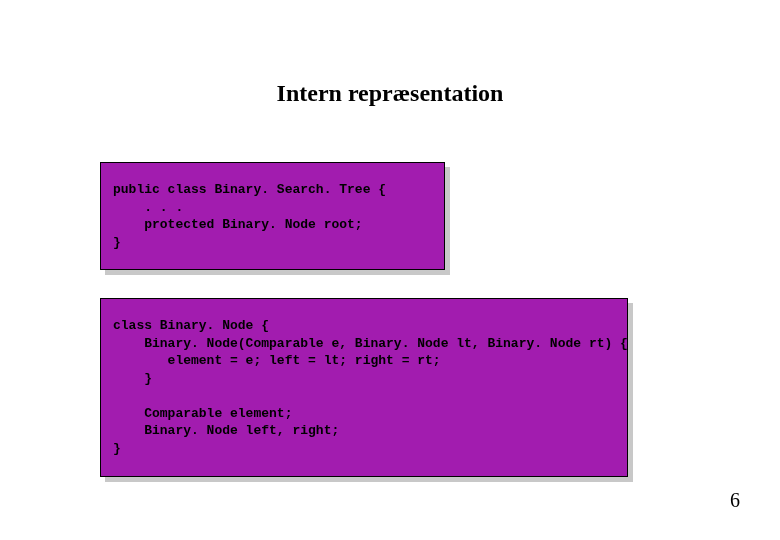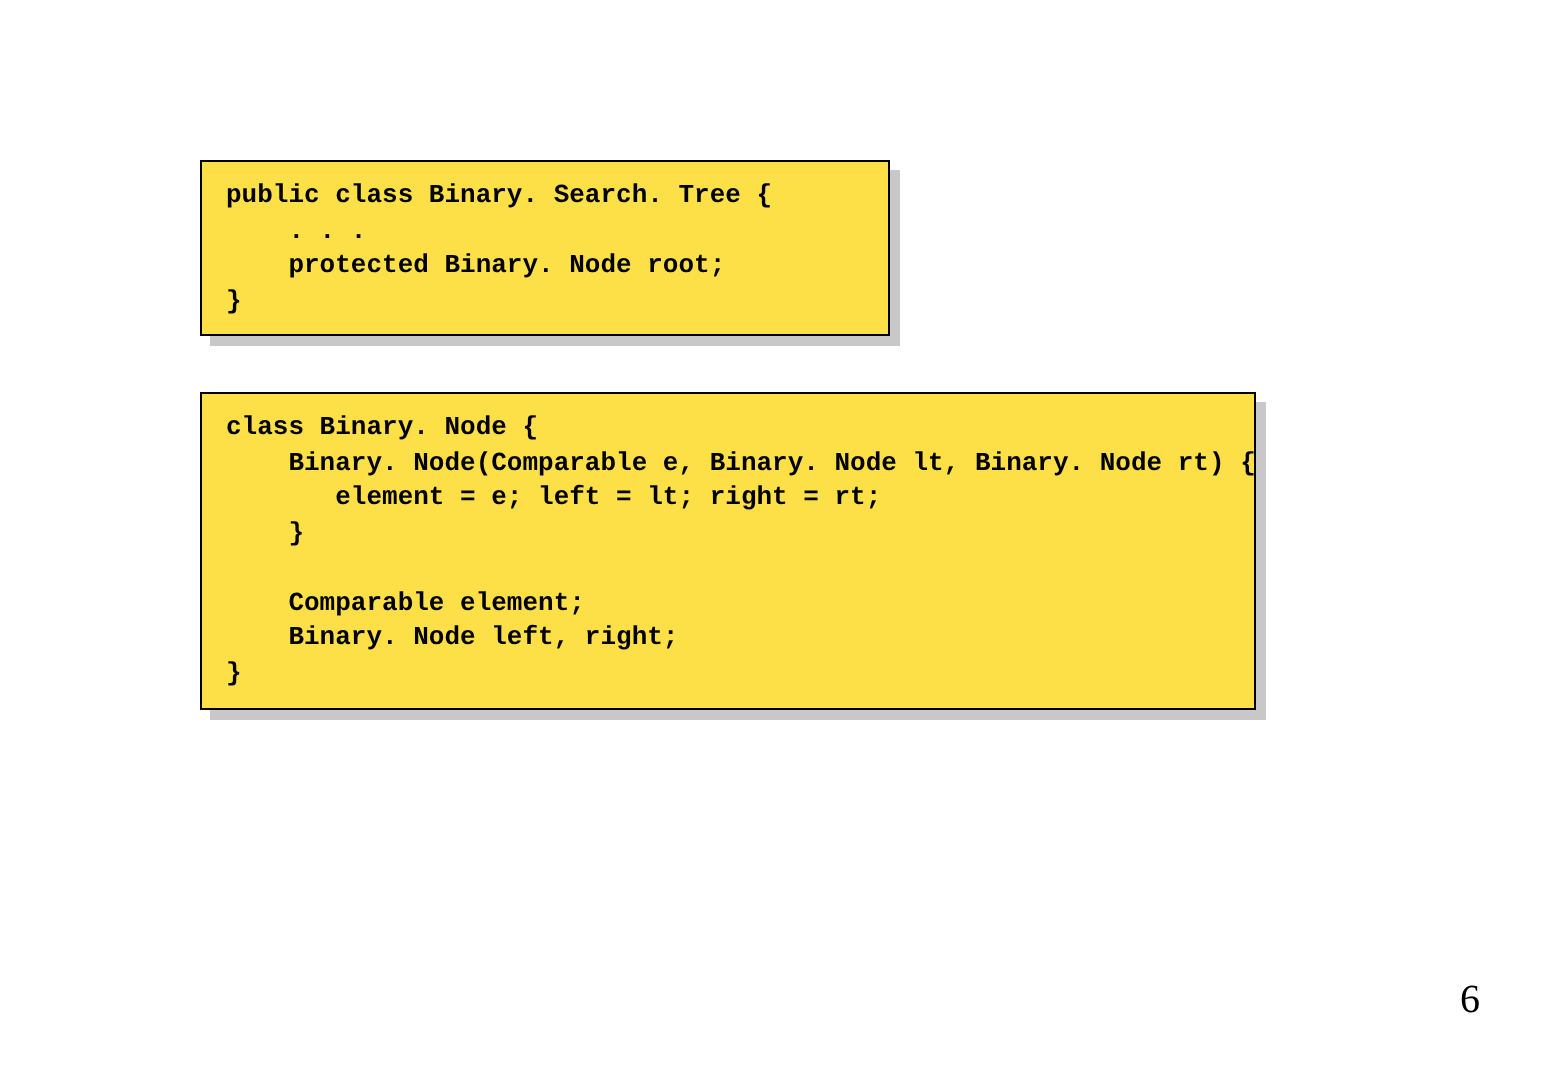--- a/index.html
+++ b/index.html
@@ -30,23 +30,23 @@
     position: absolute;
     top: 5px;
     left: 5px;
     width: 100%;
     height: 100%;
     background: #c8c8c8;
     z-index: 0;
   }
   .code-box {
     position: relative;
-    background: #fde047;
+    background: #a21caf;
     border: 1.5px solid #000000;
-    padding: 8px 12px;
+    padding: 18px 12px;
     z-index: 1;
     font-family: "Courier New", Courier, monospace;
     font-size: 13px;
     font-weight: bold;
     line-height: 1.35;
     white-space: pre;
   }
   .box1-wrap {
     margin-left: 40px;
     width: 345px;
@@ -60,20 +60,21 @@
     bottom: 28px;
     right: 40px;
     font-size: 20px;
     font-family: "Times New Roman", Times, serif;
   }
 </style>
 </head>
 <body>
 
 <div class="slide">
+  <div class="title">Intern repræsentation</div>
 
   <div class="code-box-wrap box1-wrap">
     <div class="shadow"></div>
     <div class="code-box">public class Binary. Search. Tree {
     . . .
     protected Binary. Node root;
 }</div>
   </div>
 
   <div class="code-box-wrap box2-wrap">

